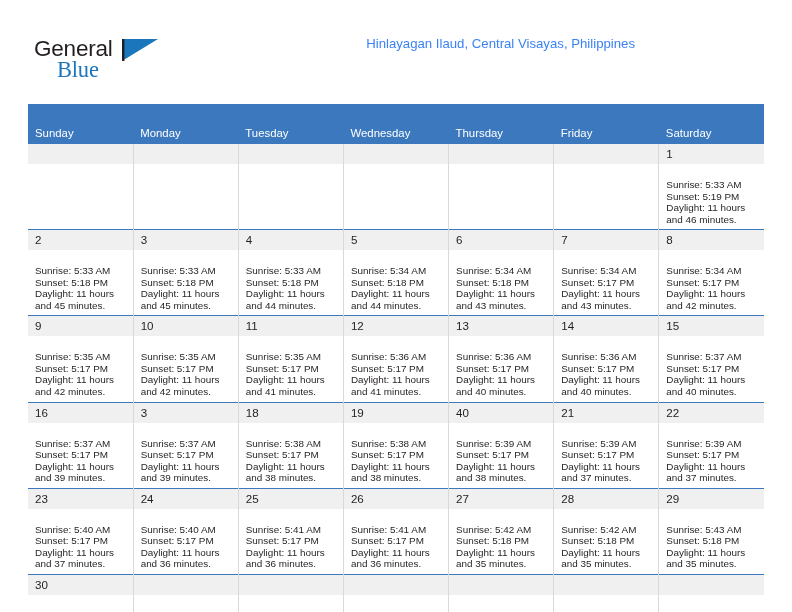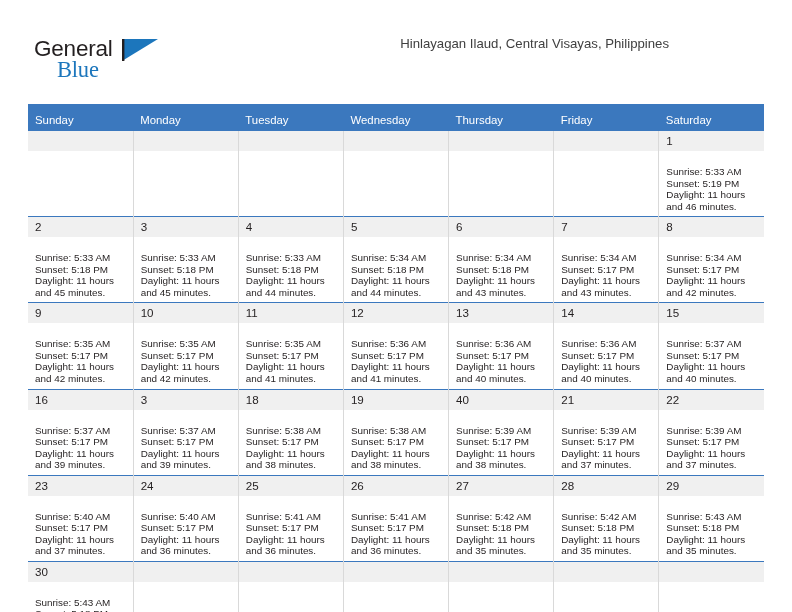--- a/index.html
+++ b/index.html
@@ -21,21 +21,20 @@
     box-sizing: border-box;
   }
 
   
   .header {
     position: absolute;
     left: 0;
     top: 0;
     width: 669px;
     height: 104px;
-    padding-left: 34px;
   }
   .logo {
     position: absolute;
     left: 34px;
     top: 38px;
     width: 150px;
     height: 52px;
   }
   .logo-general {
     position: absolute;
@@ -75,42 +74,42 @@
     font-size: 28.5px;
     color: #231f20;
     line-height: 1.12;
     white-space: nowrap;
     font-weight: normal;
     margin: 0;
   }
   .cal-subtitle {
     margin: 9px 0 12px 0;
     font-size: 13.2px;
-    color: #404040;
+    color: #3b82f6;
     white-space: nowrap;
     font-weight: normal;
     line-height: 1.1;
   }
 
   
   .calendar {
     position: absolute;
     left: 28px;
     top: 104px;
     width: 736px;
     border-collapse: collapse;
     table-layout: fixed;
   }
   .calendar th {
     background: #3b78be;
     color: #ffffff;
     font-size: 11.4px;
     font-weight: normal;
     text-align: left;
-    padding: 10px 0 5px 7px;
+    padding: 23px 0 5px 7px;
     height: 11px;
     border: none;
   }
   .calendar td {
     vertical-align: top;
     padding: 0;
     border-left: 1px solid #d9d9d9;
     border-top: 1px solid #3b78be;
     background: #ffffff;
     height: 60px;

